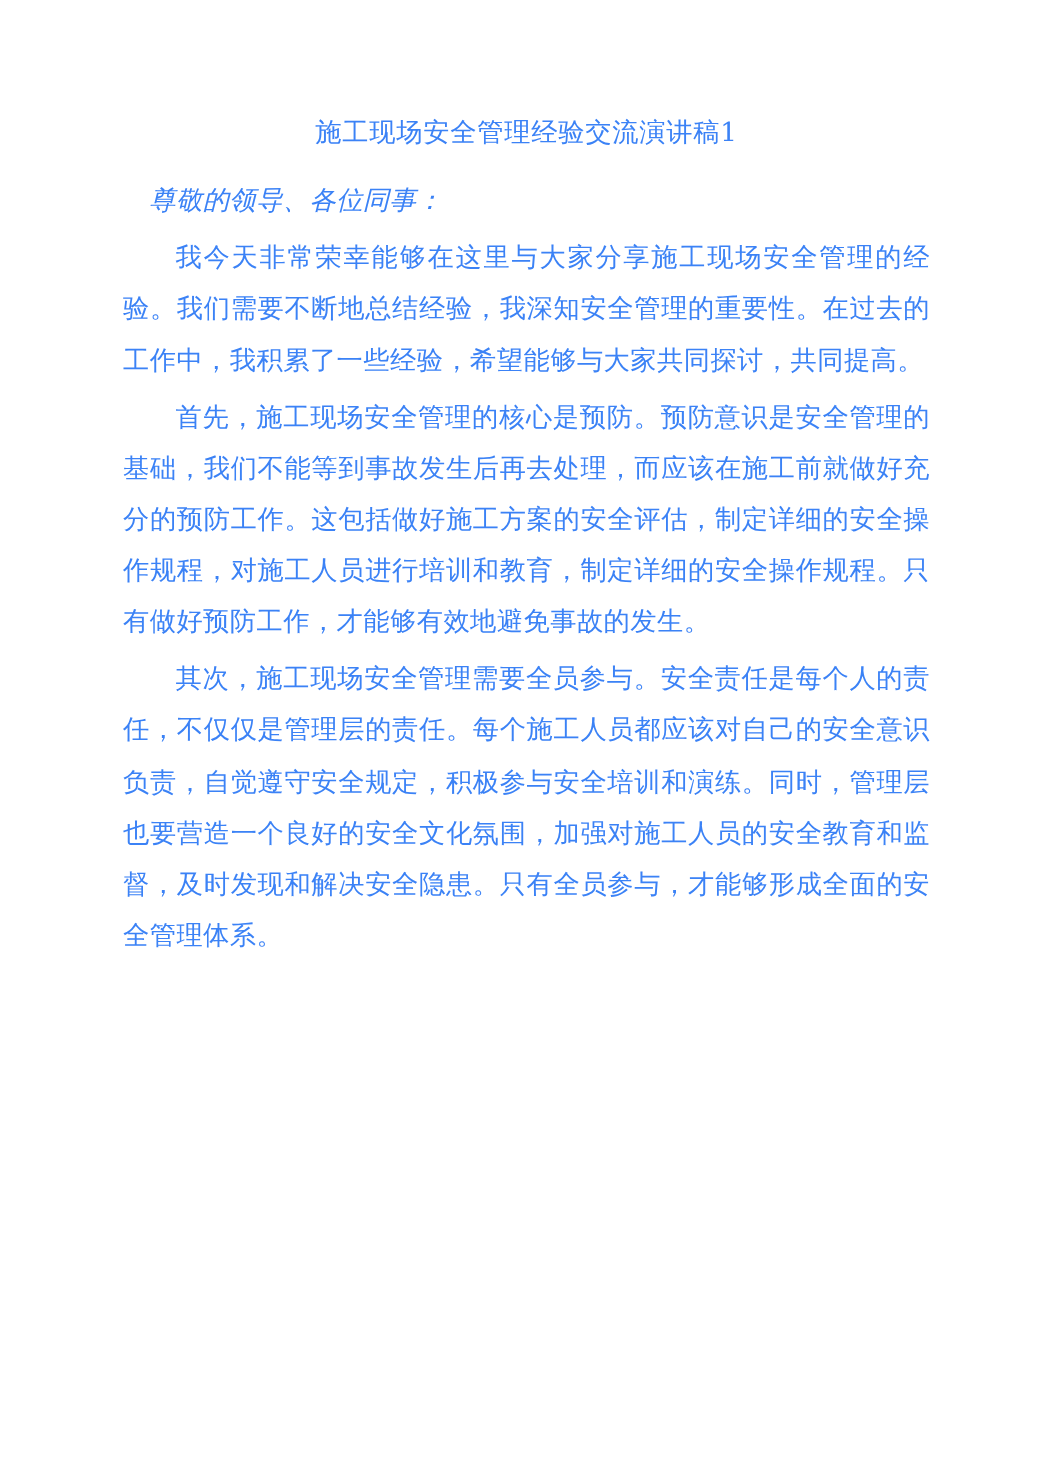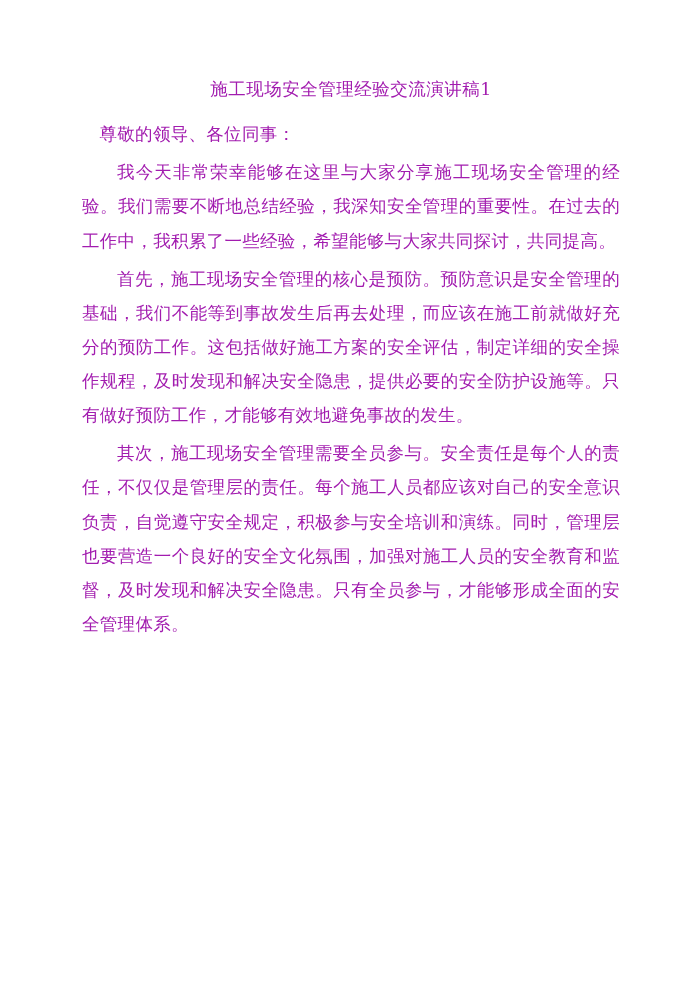--- a/index.html
+++ b/index.html
@@ -7,21 +7,21 @@
     padding: 0;
     background: #ffffff;
   }
   .page {
     position: relative;
     width: 700px;
     height: 989px;
     background: #ffffff;
     overflow: hidden;
     font-family: "DejaVu Serif", "Liberation Serif", serif;
-    color: #a21caf;
+    color: #3b82f6;
   }
   .content {
     position: absolute;
     left: 82px;
     top: 76px;
     width: 538px;
   }
   .doc-title {
     text-align: center;
     font-size: 17.5px;
@@ -37,29 +37,30 @@
     margin: 0 0 4px 0;
     text-align: justify;
     text-justify: inter-ideograph;
     letter-spacing: 0.3px;
   }
   p.indent {
     text-indent: 2em;
   }
   p.noindent {
     text-indent: 1em;
+    font-style: italic;
   }
   p.last {
     margin-bottom: 0;
   }
 </style>
 </head>
 <body>
 
 <div class="page">
   <div class="content">
     <h1 class="doc-title">施工现场安全管理经验交流演讲稿1</h1>
     <p class="para noindent">尊敬的领导、各位同事：</p>
     <p class="para indent">我今天非常荣幸能够在这里与大家分享施工现场安全管理的经验。我们需要不断地总结经验，我深知安全管理的重要性。在过去的工作中，我积累了一些经验，希望能够与大家共同探讨，共同提高。</p>
-    <p class="para indent">首先，施工现场安全管理的核心是预防。预防意识是安全管理的基础，我们不能等到事故发生后再去处理，而应该在施工前就做好充分的预防工作。这包括做好施工方案的安全评估，制定详细的安全操作规程，及时发现和解决安全隐患，提供必要的安全防护设施等。只有做好预防工作，才能够有效地避免事故的发生。</p>
+    <p class="para indent">首先，施工现场安全管理的核心是预防。预防意识是安全管理的基础，我们不能等到事故发生后再去处理，而应该在施工前就做好充分的预防工作。这包括做好施工方案的安全评估，制定详细的安全操作规程，对施工人员进行培训和教育，制定详细的安全操作规程。只有做好预防工作，才能够有效地避免事故的发生。</p>
     <p class="para indent">其次，施工现场安全管理需要全员参与。安全责任是每个人的责任，不仅仅是管理层的责任。每个施工人员都应该对自己的安全意识负责，自觉遵守安全规定，积极参与安全培训和演练。同时，管理层也要营造一个良好的安全文化氛围，加强对施工人员的安全教育和监督，及时发现和解决安全隐患。只有全员参与，才能够形成全面的安全管理体系。</p>
   </div>
 </div>
 
 </body></html>

